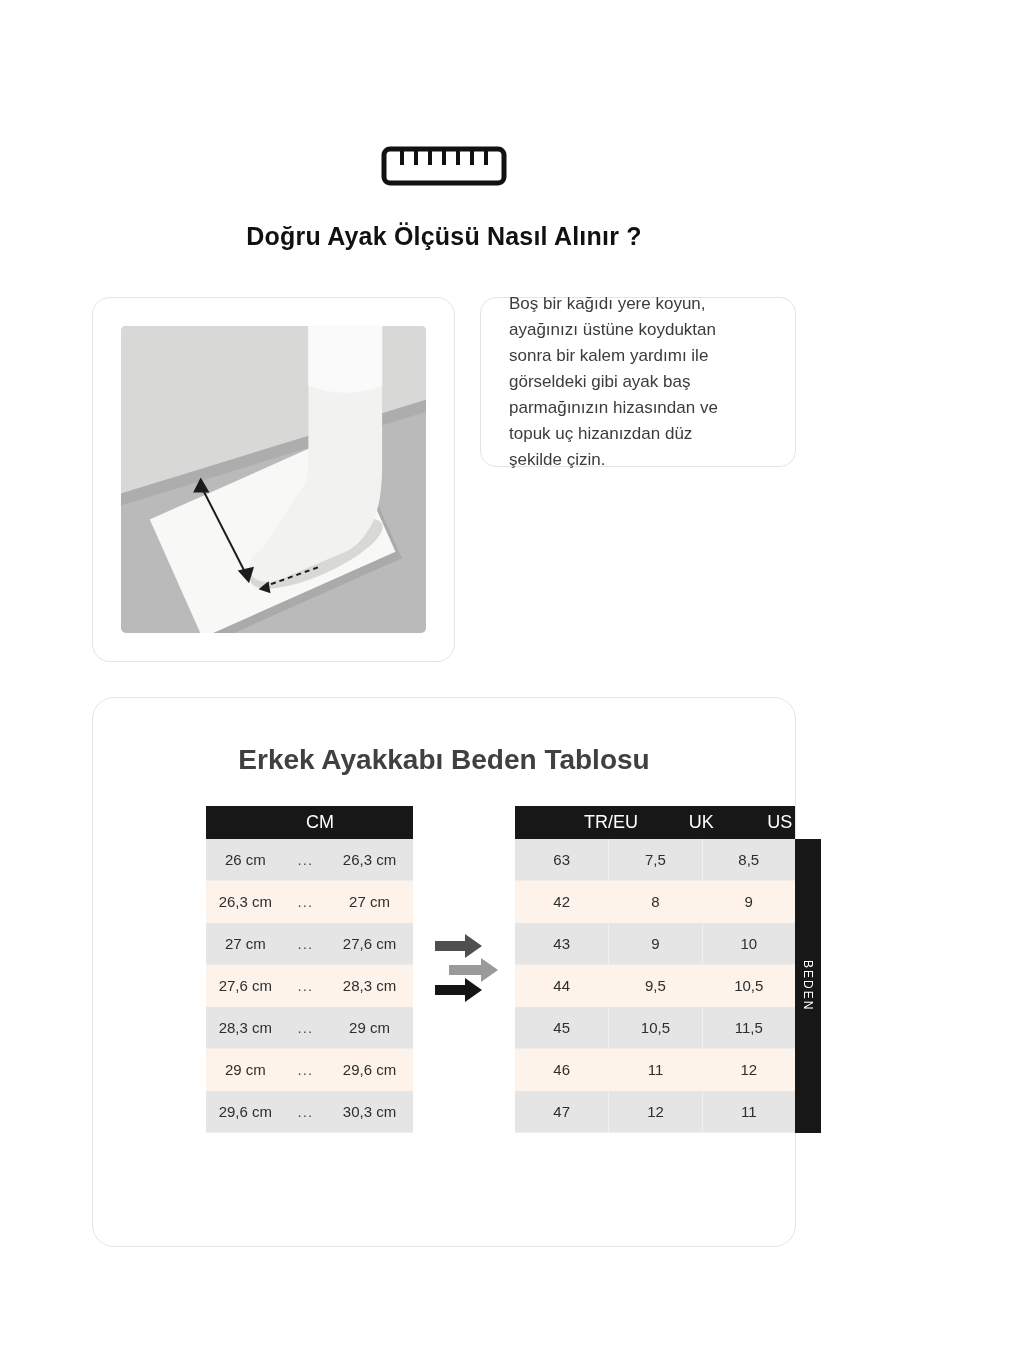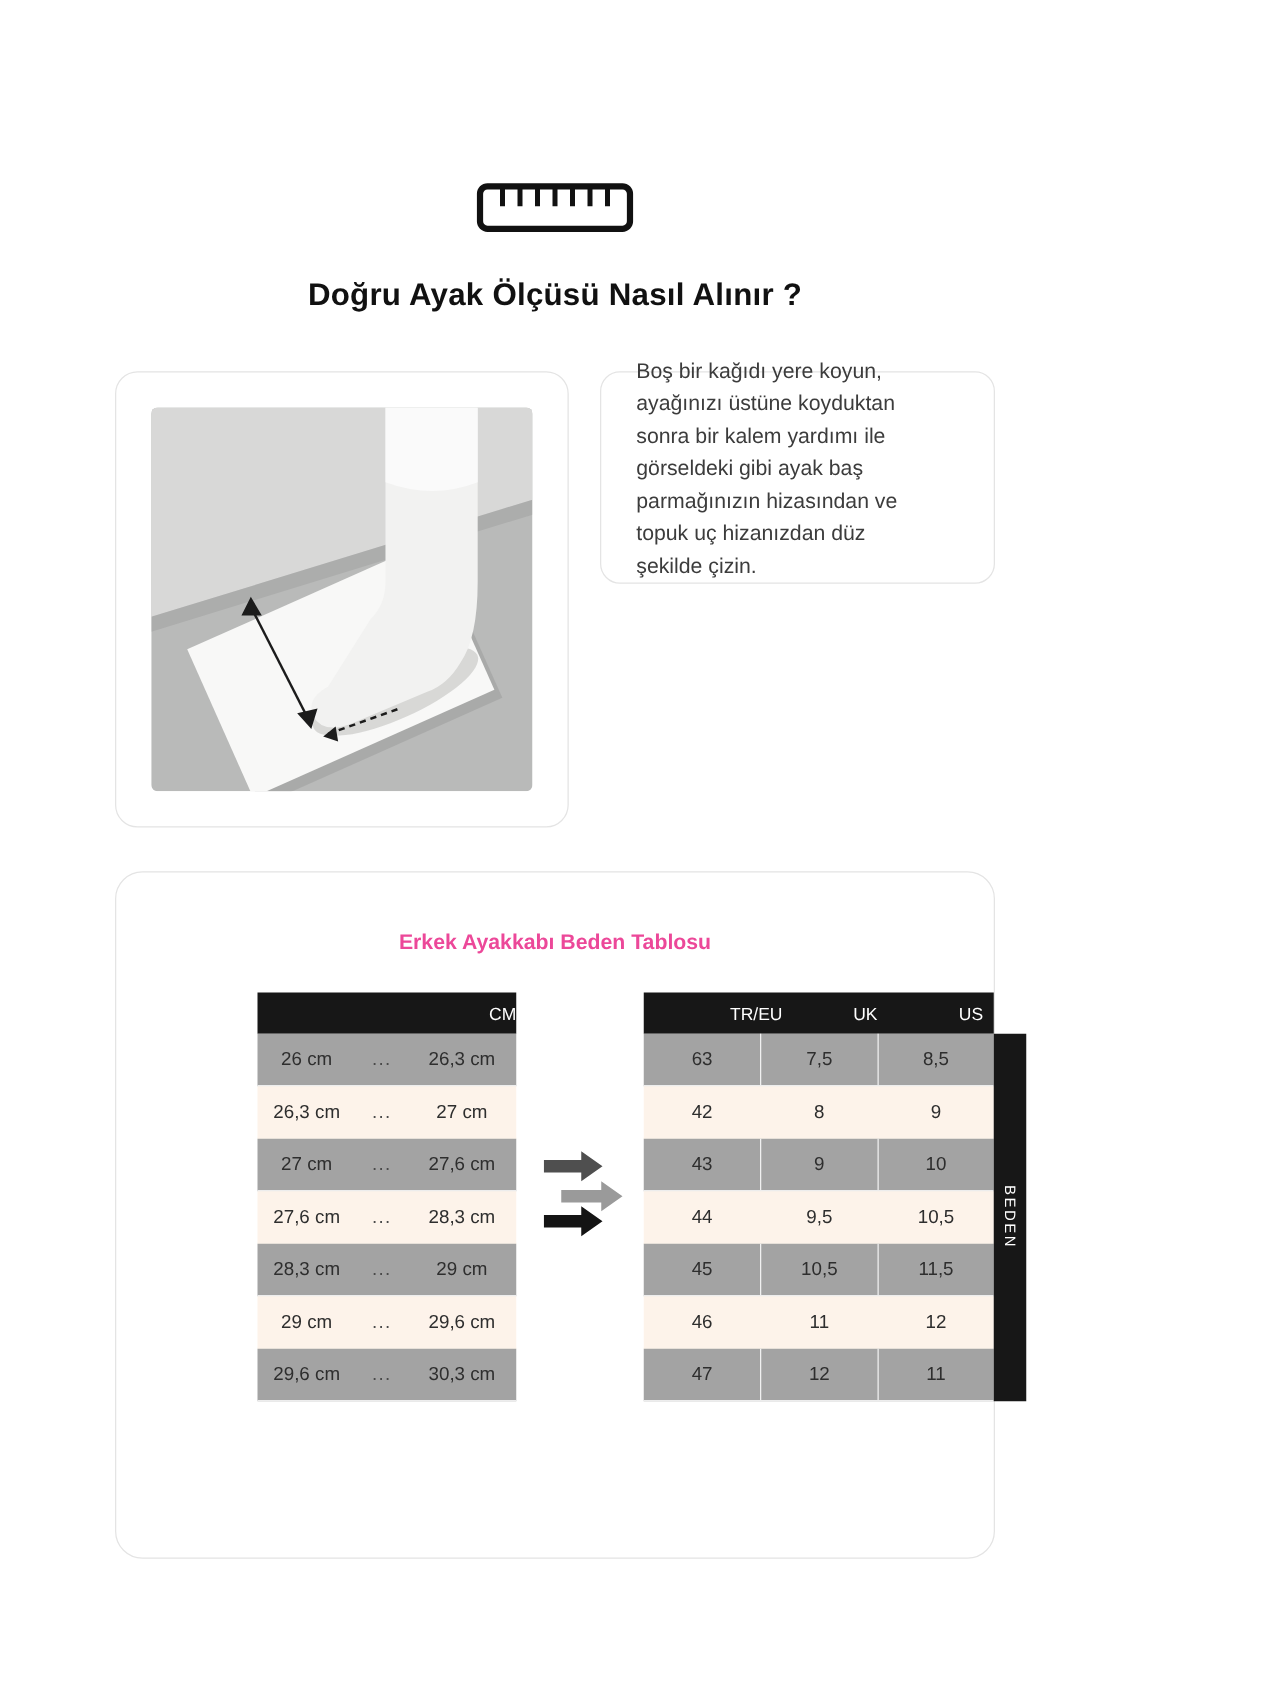--- a/index.html
+++ b/index.html
@@ -33,53 +33,53 @@
     border-radius: 18px;
     padding: 28px;
     background: #fff;
   }
   .photo { width: 100%; height: 100%; border-radius: 5px; display: block; }
 
   .inst-col { flex: 1; display: flex; flex-direction: column; gap: 12px; }
   .inst-box {
     border: 1px solid var(--card-border, #e4e4e4);
     border-radius: 16px;
-    display: flex; align-items: flex-end;
+    display: flex; align-items: center;
     padding: 0 54px 0 28px;
     background: #fff;
   }
   .inst-box.first { height: 170px; }
   .inst-box.second { height: 183px; }
   .inst-text { font-size: 17px; line-height: 26px; color: #3c3c3c; margin: 0; }
 
   
   .table-card {
     margin: 35px 92px 0;
     height: 550px;
     border: 1px solid var(--card-border, #e4e4e4);
     border-radius: 22px;
     padding-top: 46px;
     background: #fff;
   }
-  .table-title { margin: 0; text-align: center; font-size: 17px; font-weight: bold; color: #ec4899; }
+  .table-title { margin: 0; text-align: center; font-size: 28px; font-weight: bold; color: #404040; }
 
   .tables-row { margin-top: 30px; padding-left: 113px; display: flex; align-items: flex-start; }
 
   .thead {
     height: 33px;
     background: var(--header-black, #171717);
     color: #fff;
-    display: flex; align-items: center; justify-content: flex-end;
-    font-size: 14px;
+    display: flex; align-items: center; justify-content: center;
+    font-size: 18px;
     padding-left: 21px;
   }
   .trow {
     height: 42px;
     display: flex; align-items: stretch;
-    background: #a3a3a3;
+    background: #e5e5e5;
     border-bottom: 1px solid #ededed;
   }
   .trow.alt { background: var(--row-cream, #fdf3ea); border-bottom-color: var(--row-cream, #fdf3ea); }
   .trow .c {
     display: flex; align-items: center; justify-content: center;
     font-size: 15px; color: #2e2e2e;
   }
 
   .tbl.cm { width: 217px; }
   .cm-row .from { width: 38%; }

